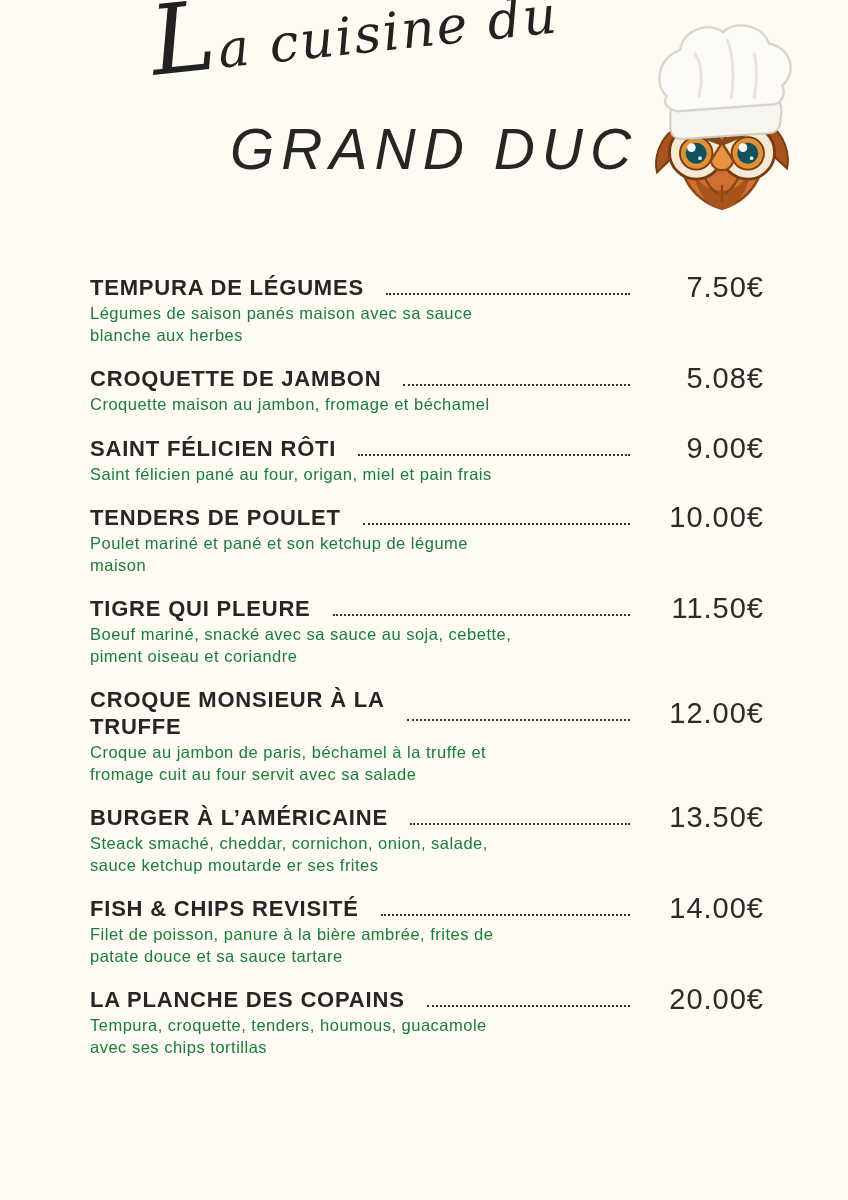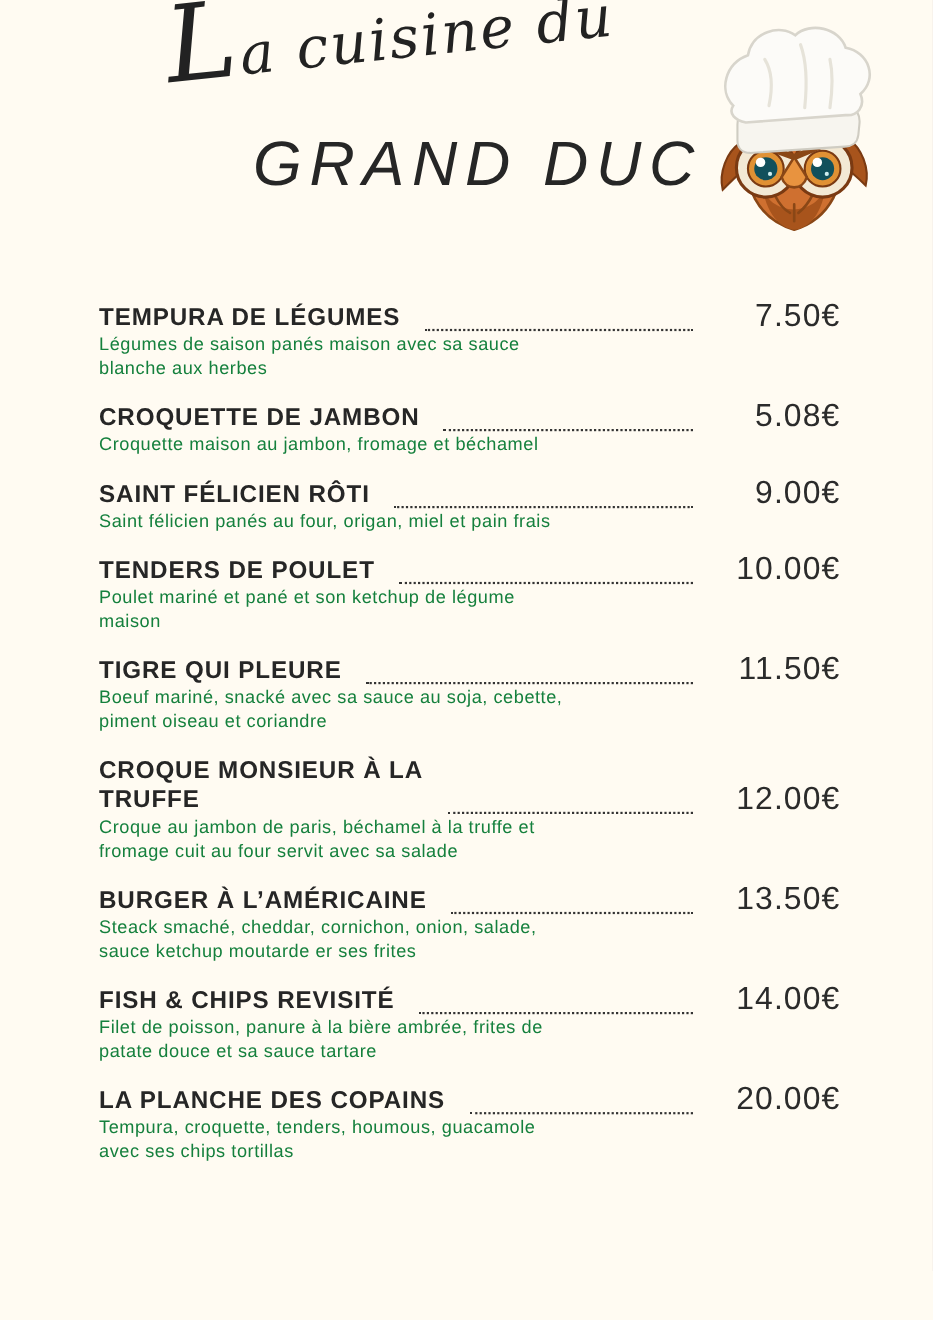--- a/index.html
+++ b/index.html
@@ -55,21 +55,21 @@
     height: 204px;
   }
 
   
   .menu {
     padding: 12px 84px 0 90px;
   }
   .item { margin-bottom: 19px; }
   .item-row {
     display: flex;
-    align-items: flex-end;
+    align-items: center;
   }
   .item-name {
     flex: 0 1 auto;
     max-width: 352px;
     font-size: 22px;
     font-weight: 700;
     letter-spacing: 0.8px;
     line-height: 27px;
     color: #262626;
     white-space: pre-line;
@@ -162,21 +162,21 @@
     </div>
     <div class="item-desc">Croquette maison au jambon, fromage et béchamel</div>
   </div>
 
   <div class="item">
     <div class="item-row">
       <div class="item-name">SAINT FÉLICIEN RÔTI</div>
       <div class="leader"></div>
       <div class="item-price">9.00€</div>
     </div>
-    <div class="item-desc">Saint félicien panés au four, origan, miel et pain frais</div>
+    <div class="item-desc">Saint félicien pané au four, origan, miel et pain frais</div>
   </div>
 
   <div class="item">
     <div class="item-row">
       <div class="item-name">TENDERS DE POULET</div>
       <div class="leader"></div>
       <div class="item-price">10.00€</div>
     </div>
     <div class="item-desc">Poulet mariné et pané et son ketchup de légume
 maison</div>

